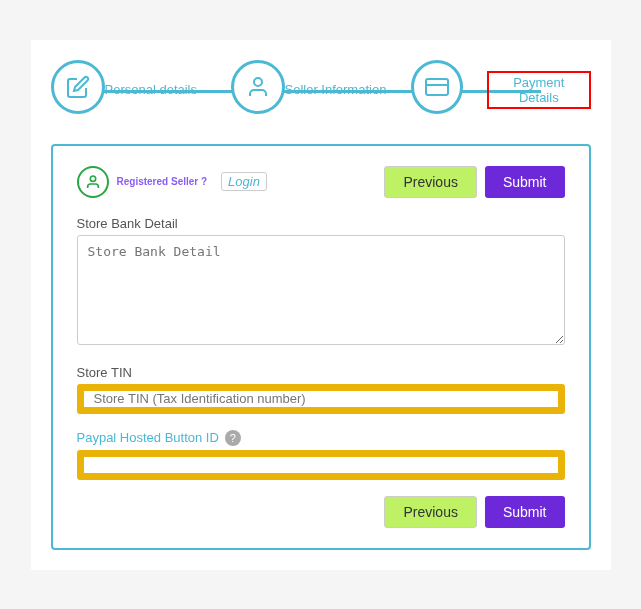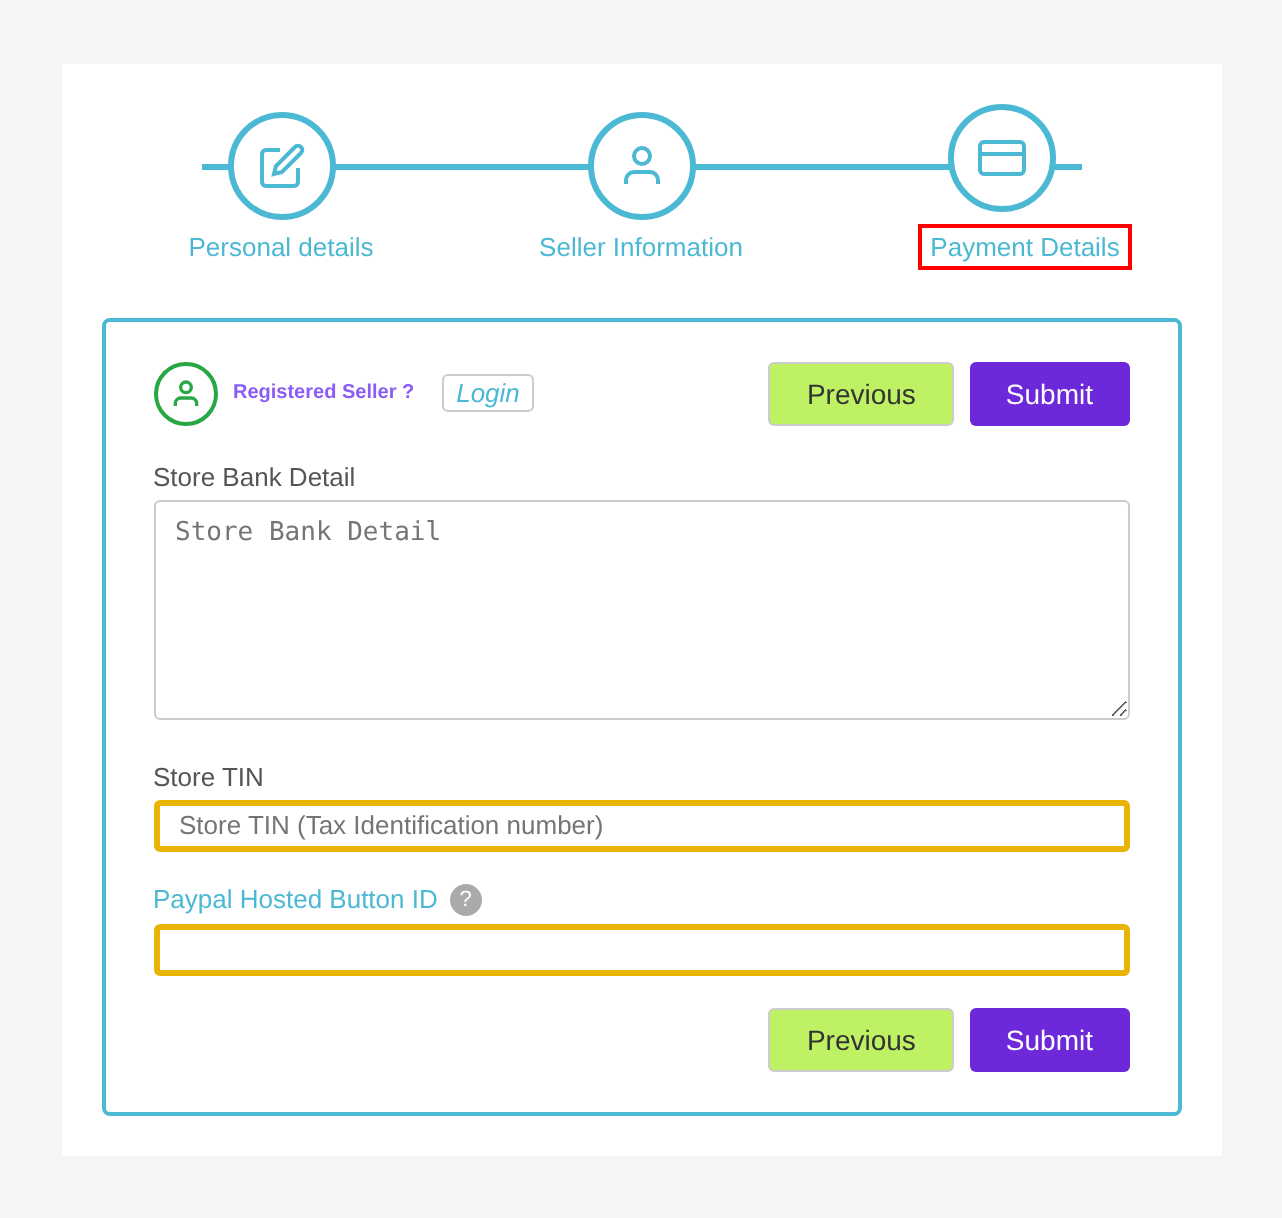--- a/index.html
+++ b/index.html
@@ -30,21 +30,21 @@
       position: absolute;
       top: 30px;
       left: 50px;
       right: 50px;
       height: 3px;
       background: #4bb8d4;
       z-index: 0;
     }
     .step {
       display: flex;
-      flex-direction: column;
+      flex-direction: row;
       align-items: center;
       flex: 1;
       position: relative;
       z-index: 1;
     }
     .step-circle {
       width: 54px;
       height: 54px;
       border-radius: 50%;
       background: #fff;
@@ -163,21 +163,21 @@
       height: 110px;
       border: 1px solid #ccc;
       border-radius: 3px;
       padding: 8px 10px;
       font-size: 13px;
       color: #aaa;
       resize: vertical;
     }
     input.form-control {
       width: 100%;
-      border: 3px solid #eab308;
+      border: 7px solid #eab308;
       border-radius: 3px;
       padding: 8px 10px;
       font-size: 13px;
       color: #aaa;
       height: 26px;
     }
     .paypal-label-row {
       display: flex;
       align-items: center;
       gap: 6px;

